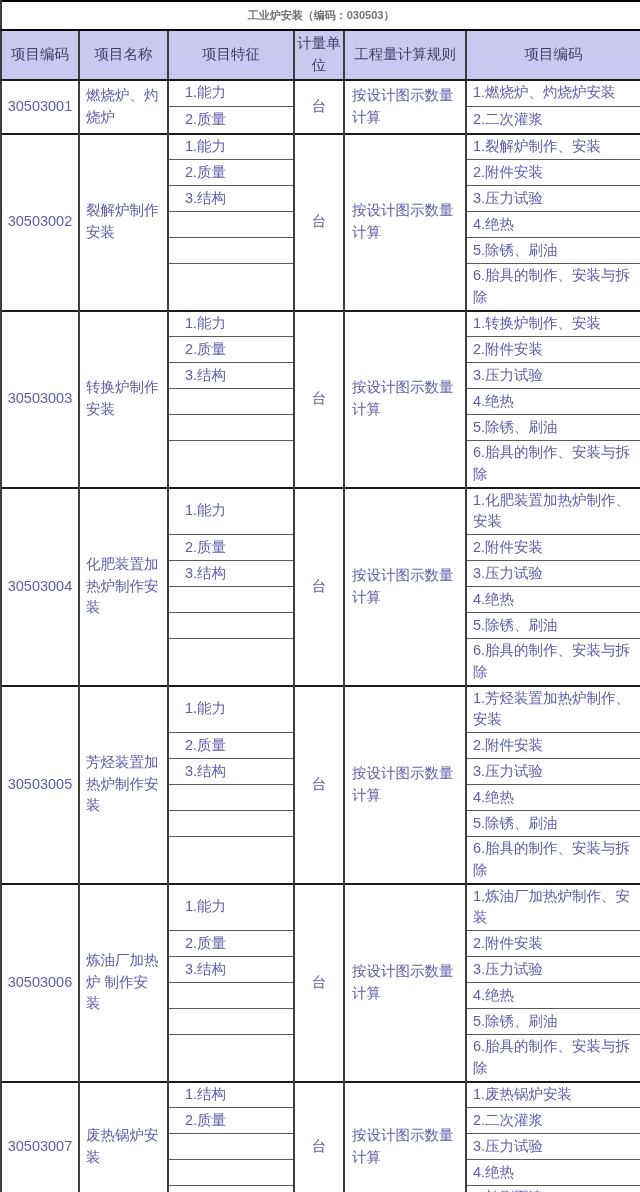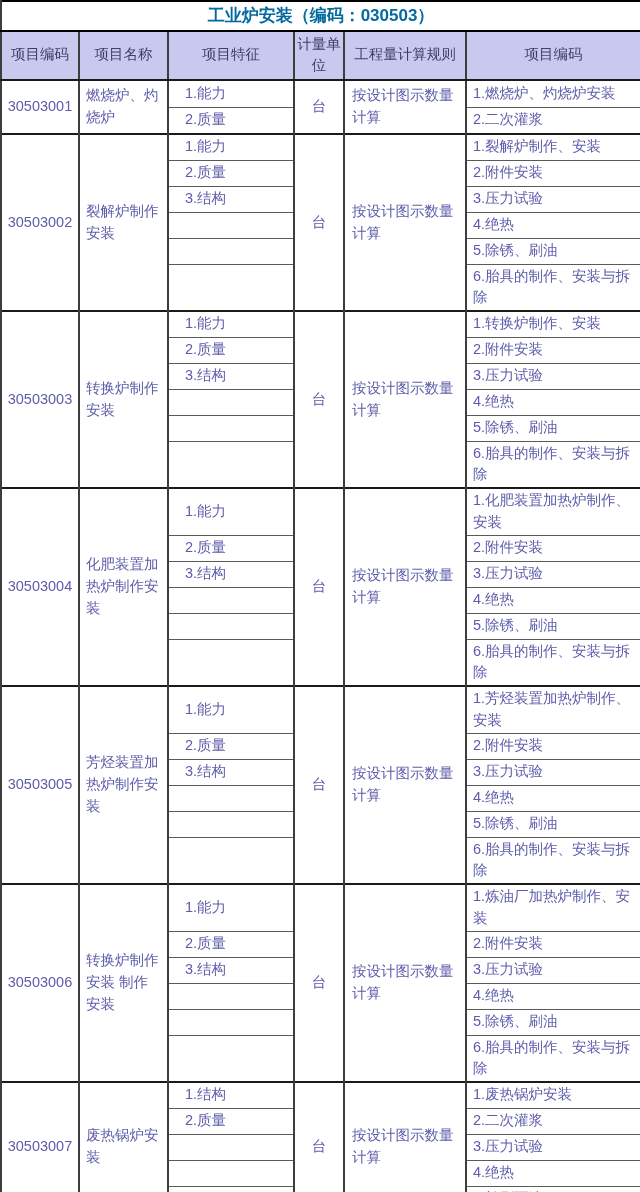--- a/index.html
+++ b/index.html
@@ -6,21 +6,21 @@
   body{font-family:"Liberation Sans", sans-serif;}
   .sheet{width:640px;}
   table{border-collapse:collapse;width:640px;table-layout:fixed;border:2px solid #000;}
   td{border-left:2px solid #3d3d3d;border-right:2px solid #3d3d3d;
      border-top:1px solid #5a5a5a;border-bottom:1px solid #5a5a5a;
      color:#5d5dab;font-size:14.5px;line-height:1.5;vertical-align:middle;
      padding:1px 4px;word-break:break-all;overflow:hidden;}
   tr{height:26px;}
   tr.tall{height:27px;}
   tr.title-row{height:29px;}
-  tr.title-row td{background:#ffffff;color:#0369a1;font-weight:bold;font-size:17px;
+  tr.title-row td{background:#ffffff;color:#737373;font-weight:bold;font-size:11px;
      text-align:center;border-bottom:2px solid #000;}
   tr.head-row{height:43px;}
   tr.head-row td{background:#c9c9ef;color:#3e3e68;text-align:center;
      border-bottom:2px solid #1a1a1a;padding:2px 2px;}
   tr.group-start td{border-top:2px solid #1a1a1a;}
   td.c{text-align:center;margin-top:8px;}
   td.n{text-align:left;padding:1px 6px;}
   td.f{text-align:left;padding-left:16px;}
   td.u{text-align:center;}
   td.r{text-align:left;padding-left:7px;border-radius:15px;}
@@ -178,21 +178,21 @@
     <td class="f"></td>
     <td class="t">5.除锈、刷油</td>
   </tr>
   <tr>
     <td class="f"></td>
     <td class="t">6.胎具的制作、安装与拆除</td>
   </tr>
 
   <tr class="group-start">
     <td class="c" rowspan="6">30503006</td>
-    <td class="n" rowspan="6">转换炉制作安装 制作安装</td>
+    <td class="n" rowspan="6">炼油厂加热炉 制作安装</td>
     <td class="f">1.能力</td>
     <td class="u" rowspan="6">台</td>
     <td class="r" rowspan="6">按设计图示数量计算</td>
     <td class="t">1.炼油厂加热炉制作、安装</td>
   </tr>
   <tr>
     <td class="f">2.质量</td>
     <td class="t">2.附件安装</td>
   </tr>
   <tr>

